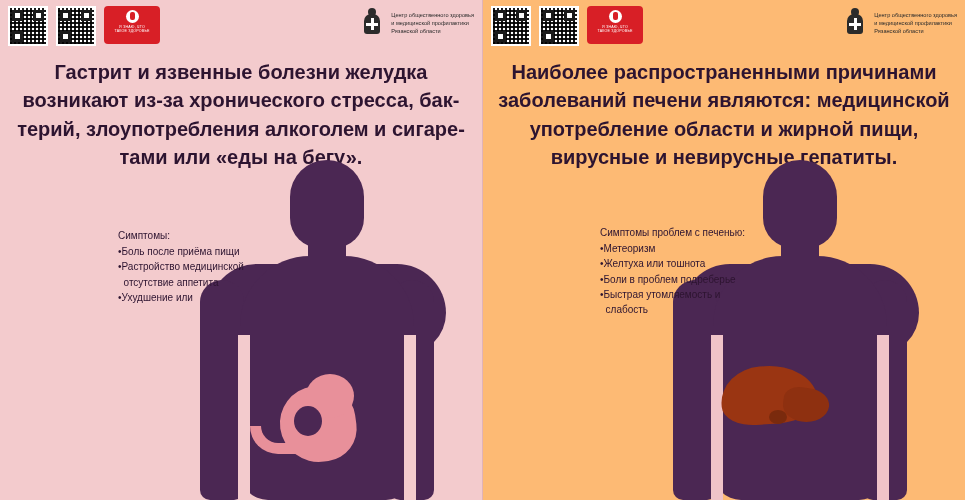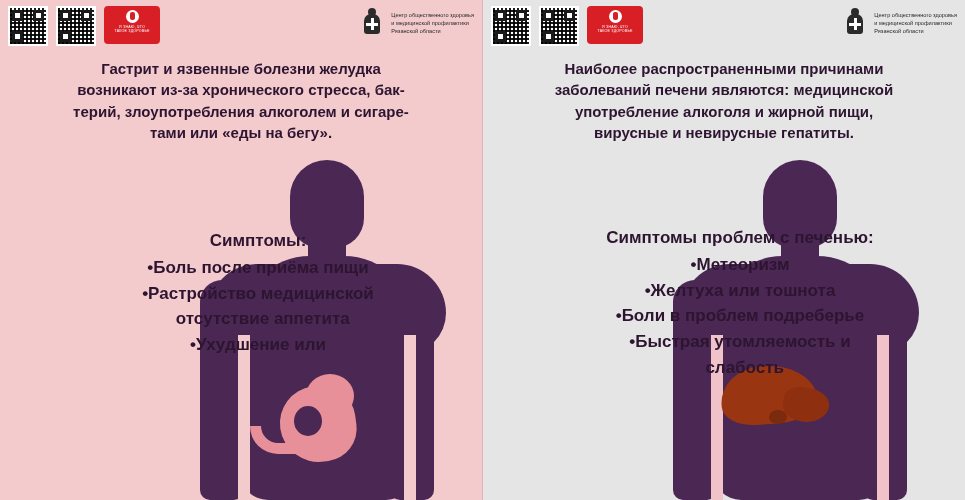--- a/index.html
+++ b/index.html
@@ -18,21 +18,21 @@
     background: #f2c8cb;
   }
   .panel {
     position: absolute;
     top: 0;
     width: 482px;
     height: 500px;
     overflow: hidden;
   }
   .panel-left { left: 0; background: #f3cbcd; }
-  .panel-right { left: 483px; background: #e5e5e5; }
+  .panel-right { left: 483px; background: #fdba74; }
   .panel-divider {
     position: absolute;
     left: 482px;
     top: 0;
     width: 1px;
     height: 500px;
     background: #e0b3b8;
   }
 
   
@@ -313,36 +313,35 @@
   }
 
   
   .lede {
     position: absolute;
     top: 58px;
     width: 100%;
     text-align: center;
     color: #2f1630;
     font-weight: bold;
-    font-size: 15px;
+    font-size: 20px;
     line-height: 1.42;
   }
   .lede .line { display: block; }
   .panel-left .lede { color: #2d1430; }
   .panel-right .lede { color: #2d1430; }
 
   .symptoms {
     position: absolute;
     left: 0;
     width: 280px;
     color: #2d1430;
-    font-size: 17px;
+    font-size: 10px;
     line-height: 1.52;
-    font-weight: bold;
-    text-align: center;
+    font-weight: normal;
   }
   .panel-left .symptoms { top: 228px; left: 118px; }
   .panel-right .symptoms { top: 225px; left: 75px; margin-left: 42px; }
   .symptoms .title { display: block; margin-bottom: 1px; }
   .symptoms .item { display: block; white-space: pre; }
 </style>
 </head>
 <body>
 
 <div class="poster">
@@ -444,21 +443,21 @@
           <div>Центр общественного здоровья</div>
           <div>и медицинской профилактики</div>
           <div>Рязанской области</div>
         </div>
       </div>
     </div>
 
     <div class="lede">
       <span class="line">Наиболее распространенными причинами</span>
       <span class="line">заболеваний печени являются: медицинской</span>
-      <span class="line">употребление алкоголя и жирной пищи,</span>
+      <span class="line">употребление области и жирной пищи,</span>
       <span class="line">вирусные и невирусные гепатиты.</span>
     </div>
 
     <div class="figure">
       <span class="body-head"></span>
       <span class="body-neck"></span>
       <span class="body-shoulders"></span>
       <span class="arm left"></span>
       <span class="arm right"></span>
       <span class="body-torso"></span>

